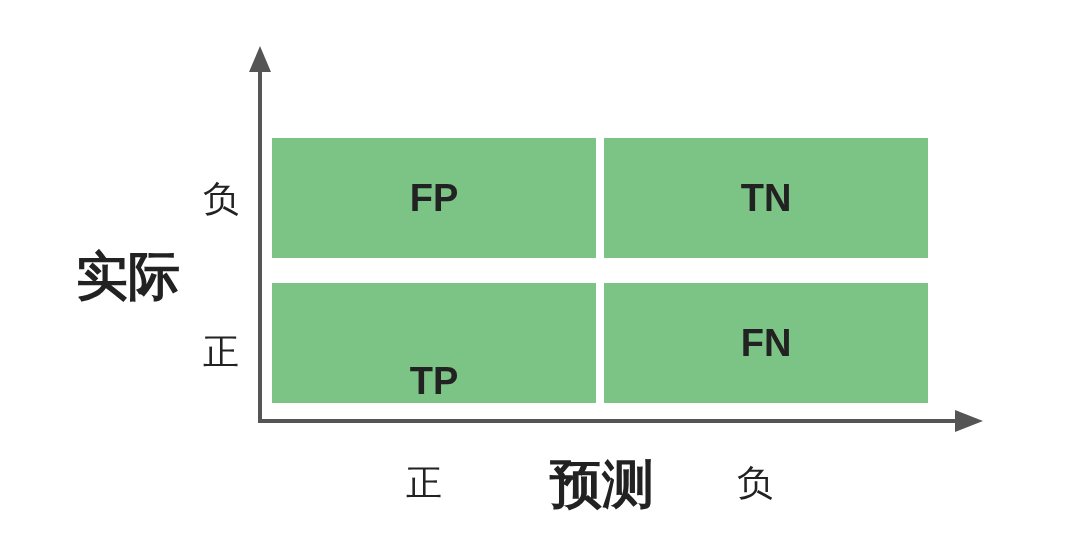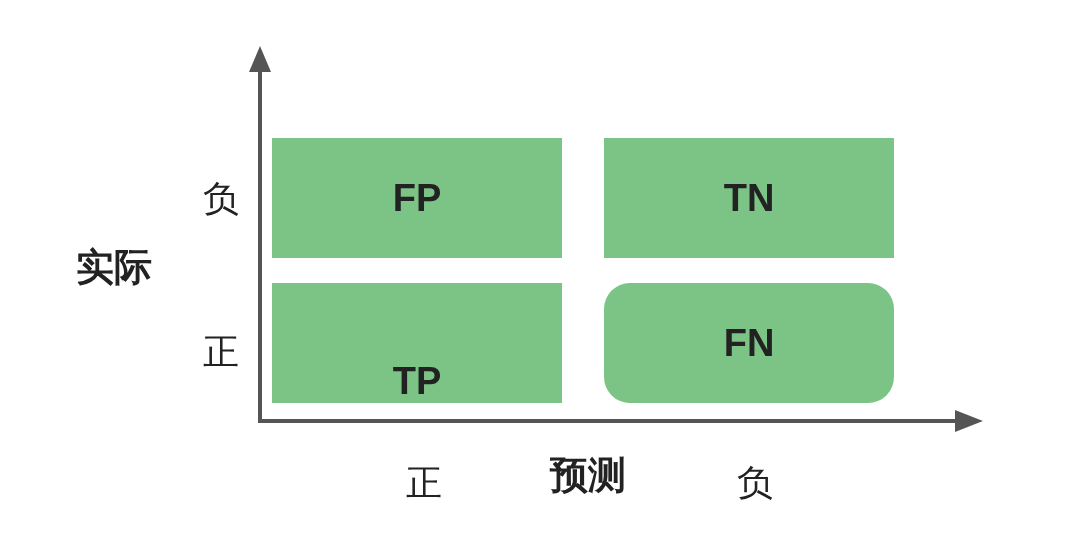--- a/index.html
+++ b/index.html
@@ -4,30 +4,30 @@
   <style>
     html, body { margin: 0; padding: 0; background: #ffffff; }
     body { width: 1080px; height: 539px; position: relative; overflow: hidden;
       font-family: "DejaVu Sans", "Liberation Sans", sans-serif; color: #222222; }
     .axis-v { position: absolute; left: 258px; top: 66px; width: 4px; height: 357px; background: #555555; }
     .axis-h { position: absolute; left: 258px; top: 419px; width: 706px; height: 4px; background: #555555; }
     .arrow-up { position: absolute; left: 249px; top: 46px; width: 0; height: 0;
       border-left: 11px solid transparent; border-right: 11px solid transparent; border-bottom: 26px solid #555555; }
     .arrow-right { position: absolute; left: 955px; top: 410px; width: 0; height: 0;
       border-top: 11px solid transparent; border-bottom: 11px solid transparent; border-left: 28px solid #555555; }
-    .cell { position: absolute; width: 290px; height: 120px; background: #7bc486;
+    .cell { position: absolute; width: 324px; height: 120px; background: #7bc486;
       display: flex; align-items: center; justify-content: center; }
     .cell span { font-family: "Liberation Sans", sans-serif; font-weight: bold; font-size: 38px; color: #222222; }
     .c-fp { left: 272px; top: 138px; }
     .c-tn { left: 604px; top: 138px; align-items: center; }
     .c-tp { left: 272px; top: 283px; align-items: flex-end; }
-    .c-fn { left: 604px; top: 283px; border-radius: 26px; }
+    .c-fn { left: 604px; top: 283px; }
     .lbl { position: absolute; color: #222222; }
     .tick { font-size: 36px; }
-    .title { font-size: 38px; font-weight: bold; }
+    .title { font-size: 52px; font-weight: bold; }
     .y-neg { left: 203px; top: 175px; }
     .y-pos { left: 203px; top: 328px; }
     .y-title { left: 76px; top: 242px; }
     .x-pos { left: 406px; top: 459px; }
     .x-neg { left: 737px; top: 459px; }
     .x-title { left: 550px; top: 450px; }
   </style>
 </head>
 <body>
 

